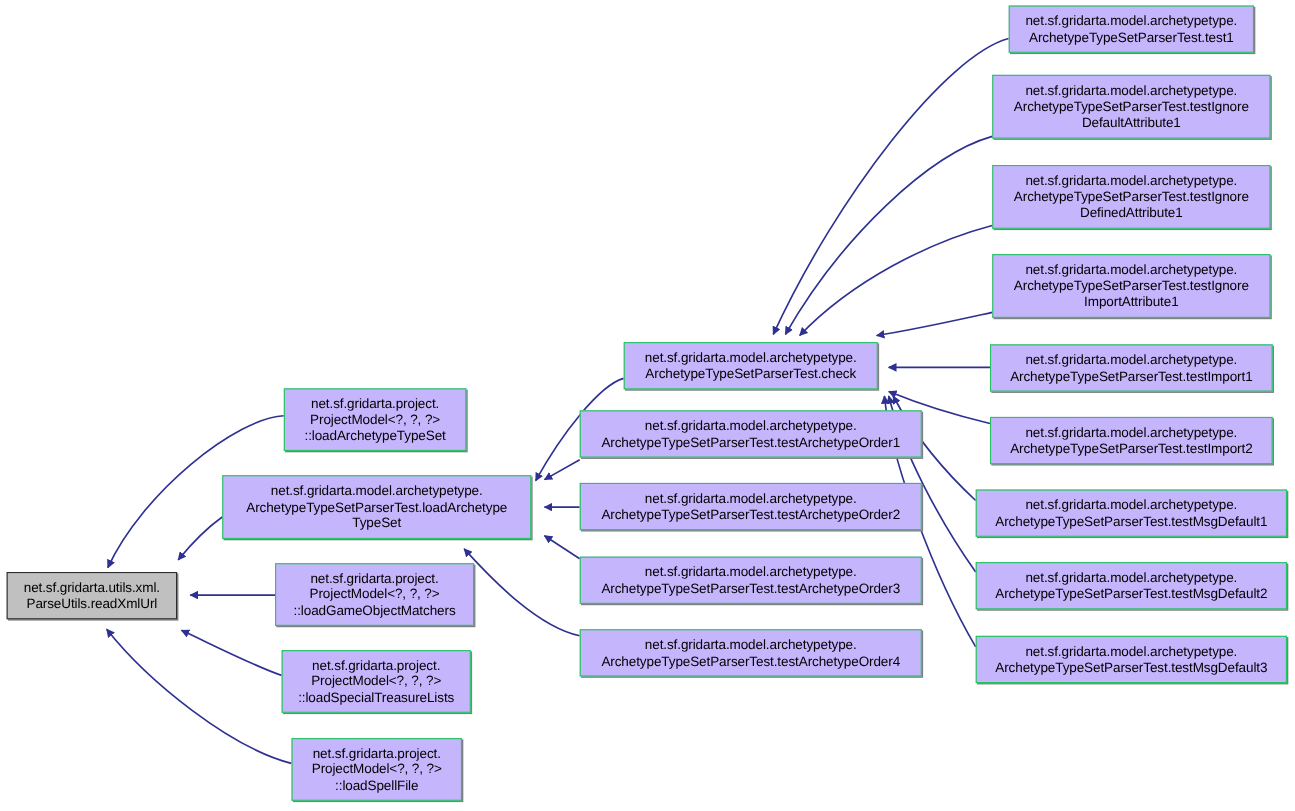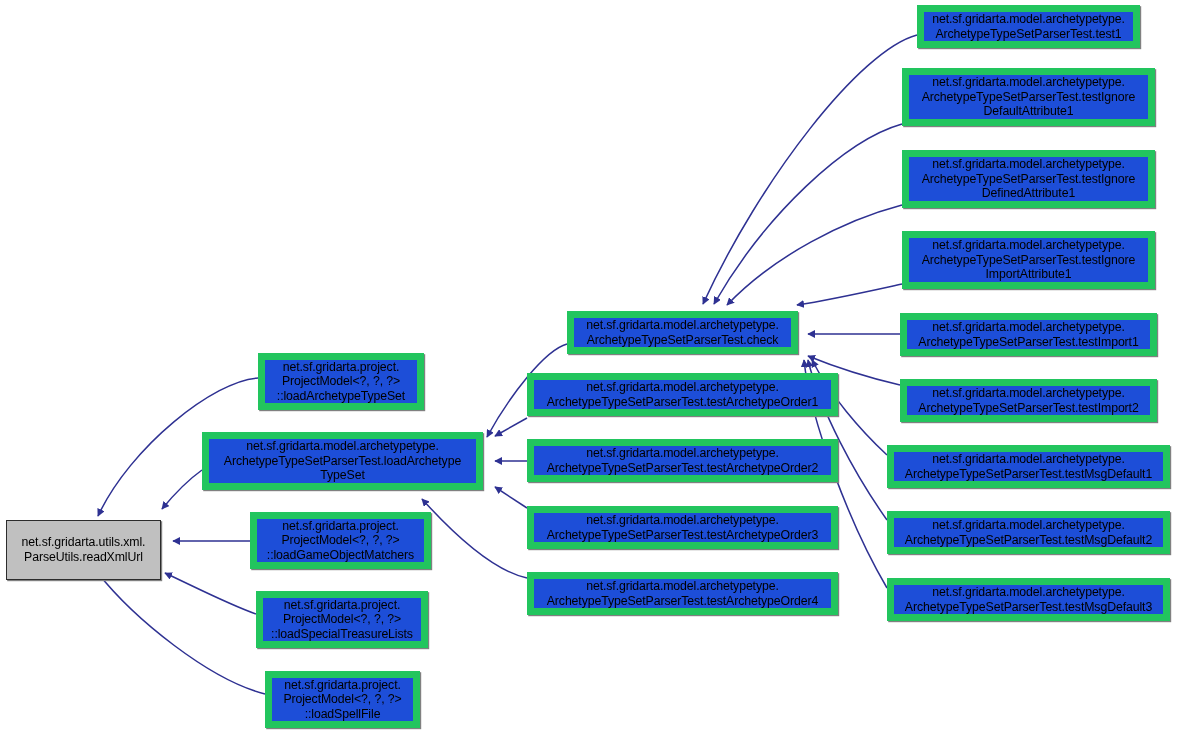--- a/index.html
+++ b/index.html
@@ -22,22 +22,22 @@
     position: absolute;
     left: 0;
     top: 0;
     width: 1177px;
     height: 737px;
     pointer-events: none;
   }
   .node {
     position: absolute;
     box-sizing: border-box;
-    border: 7px solid #22c55e;
-    background: #1d4ed8;
+    border: 1px solid #22c55e;
+    background: #c4b5fd;
     display: flex;
     align-items: center;
     justify-content: center;
     text-align: center;
     font-size: 12.3px;
     line-height: 14.6px;
     color: #000000;
     letter-spacing: -0.1px;
     padding: 0 3px;
     box-shadow: 1.2px 1.2px 0 0 #808080;
@@ -78,21 +78,21 @@
         <path d="M 902,205 C 845,220 775,255 727,305" marker-end="url(#ah)" stroke="#2e3192"></path>
         <path d="M 902,284 C 870,291 830,300 797,305" marker-end="url(#ah)" stroke="#2e3192"></path>
         <path d="M 900,334 L 808,334" marker-end="url(#ah)" stroke="#2e3192"></path>
         <path d="M 900,385 C 870,378 835,367 808,356" marker-end="url(#ah)" stroke="#2e3192"></path>
         <path d="M 887,455 C 860,430 830,395 812,360" marker-end="url(#ah)" stroke="#2e3192"></path>
         <path d="M 887,520 C 855,475 820,410 808,360" marker-end="url(#ah)" stroke="#2e3192"></path>
         <path d="M 887,588 C 850,525 810,420 804,360" marker-end="url(#ah)" stroke="#2e3192"></path>
       </g>
   </svg>
   <div id="node-layer">
-      <div class="node current" style="left: 6px; top: 520px; width: 155px; height: 60px;">
+      <div class="node current" style="left: 6px; top: 520px; width: 155px; height: 43px;">
         <span class="label">net.sf.gridarta.utils.xml.
 ParseUtils.readXmlUrl</span>
       </div>
       <div class="node" style="left: 258px; top: 353px; width: 166px; height: 57px;">
         <span class="label">net.sf.gridarta.project.
 ProjectModel&lt;?, ?, ?&gt;
 ::loadArchetypeTypeSet</span>
       </div>
       <div class="node" style="left: 202px; top: 432px; width: 281px; height: 58px;">
         <span class="label">net.sf.gridarta.model.archetypetype.

